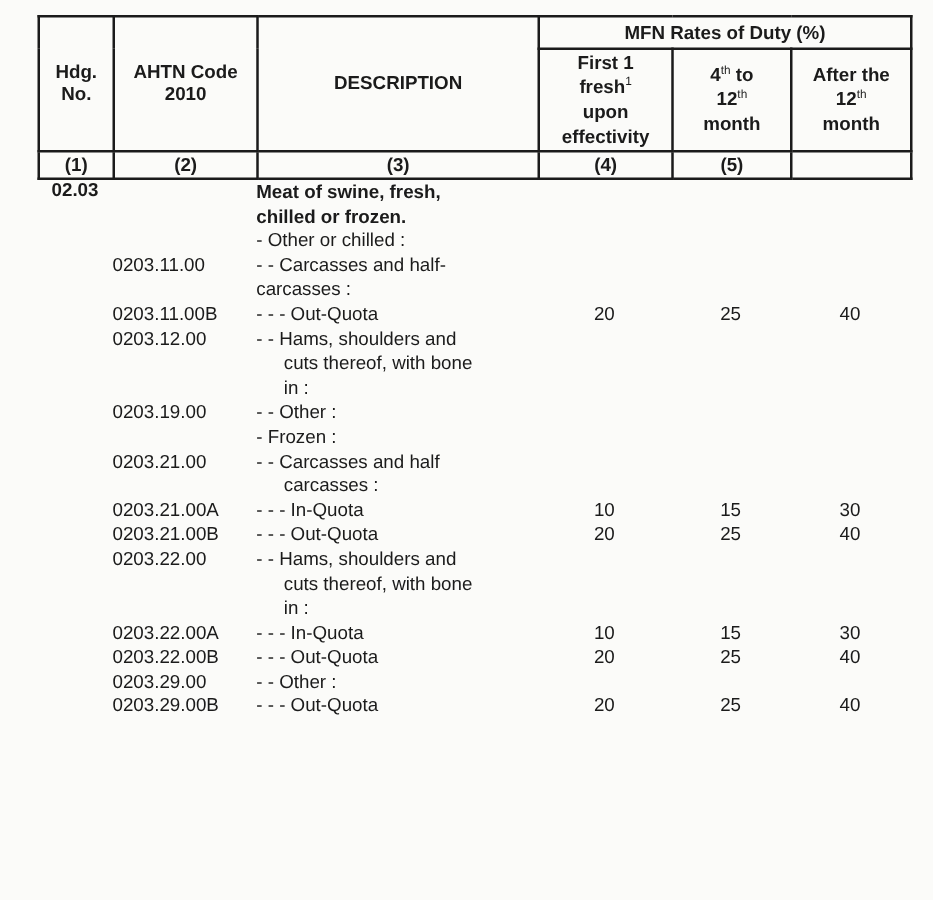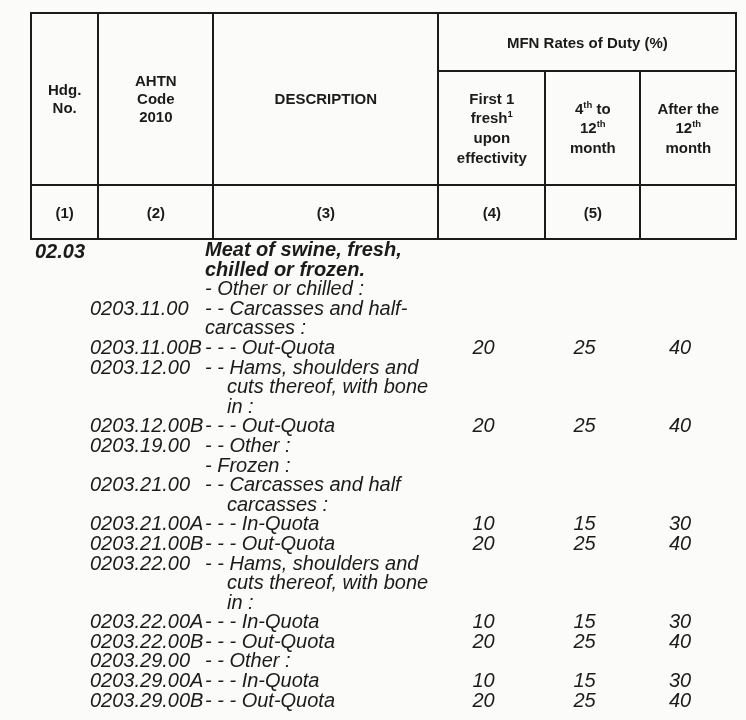--- a/index.html
+++ b/index.html
@@ -21,37 +21,36 @@
     table-layout: fixed;
   }
   .header-table {
     margin: 12px 0 0 30px;
   }
   .header-table th, .header-table td {
     border: 2px solid #1b1b1b;
     font-weight: bold;
     text-align: center;
     vertical-align: middle;
-    padding: 16px;
+    padding: 0;
     font-size: 15px;
   }
   .mfn-cell { height: 24px; }
   .colhead { line-height: 18px; }
   .subhead-row th { height: 80px; line-height: 18.5px; }
   .num-row td { height: 20px; }
   sup {
     font-size: 9.5px;
-    font-weight: bold;
+    font-weight: normal;
     vertical-align: super;
     line-height: 0;
   }
   .body-table {
     margin-left: 30px;
-    font-size: 20px;
-    font-style: italic;
+    font-size: 15px;
   }
   .body-table td {
     padding: 0;
     vertical-align: top;
     border: none;
   }
   .line { line-height: 19.6px; white-space: pre; }
   .hdg-cell { text-align: center; }
   .code-cell { padding-left: 5px; line-height: 19.6px; }
   .desc-cell { padding-left: 5px; }
@@ -173,30 +172,20 @@
             <div class="line">- - Hams, shoulders and</div>
             <div class="line" style="padding-left: 22px;">cuts thereof, with bone</div>
             <div class="line" style="padding-left: 22px;">in :</div>
           </td>
           <td class="rate-cell"></td>
           <td class="rate-cell"></td>
           <td class="rate-cell"></td>
         </tr>
         <tr class="body-row">
           <td class="hdg-cell"></td>
-          <td class="code-cell">0203.12.00B</td>
-          <td class="desc-cell">
-            <div class="line">- - - Out-Quota</div>
-          </td>
-          <td class="rate-cell">20</td>
-          <td class="rate-cell">25</td>
-          <td class="rate-cell">40</td>
-        </tr>
-        <tr class="body-row">
-          <td class="hdg-cell"></td>
           <td class="code-cell">0203.19.00</td>
           <td class="desc-cell">
             <div class="line">- - Other :</div>
           </td>
           <td class="rate-cell"></td>
           <td class="rate-cell"></td>
           <td class="rate-cell"></td>
         </tr>
         <tr class="body-row">
           <td class="hdg-cell"></td>
@@ -276,30 +265,20 @@
           <td class="code-cell">0203.29.00</td>
           <td class="desc-cell">
             <div class="line">- - Other :</div>
           </td>
           <td class="rate-cell"></td>
           <td class="rate-cell"></td>
           <td class="rate-cell"></td>
         </tr>
         <tr class="body-row">
           <td class="hdg-cell"></td>
-          <td class="code-cell">0203.29.00A</td>
-          <td class="desc-cell">
-            <div class="line">- - - In-Quota</div>
-          </td>
-          <td class="rate-cell">10</td>
-          <td class="rate-cell">15</td>
-          <td class="rate-cell">30</td>
-        </tr>
-        <tr class="body-row">
-          <td class="hdg-cell"></td>
           <td class="code-cell">0203.29.00B</td>
           <td class="desc-cell">
             <div class="line">- - - Out-Quota</div>
           </td>
           <td class="rate-cell">20</td>
           <td class="rate-cell">25</td>
           <td class="rate-cell">40</td>
         </tr>
       </tbody>
   </table>

